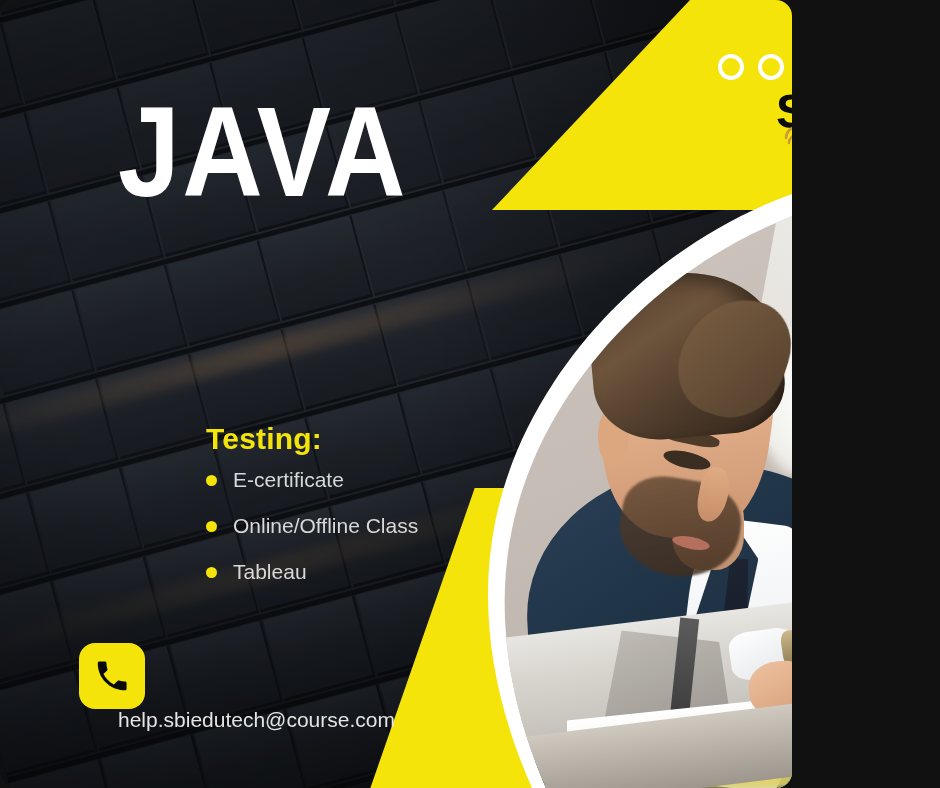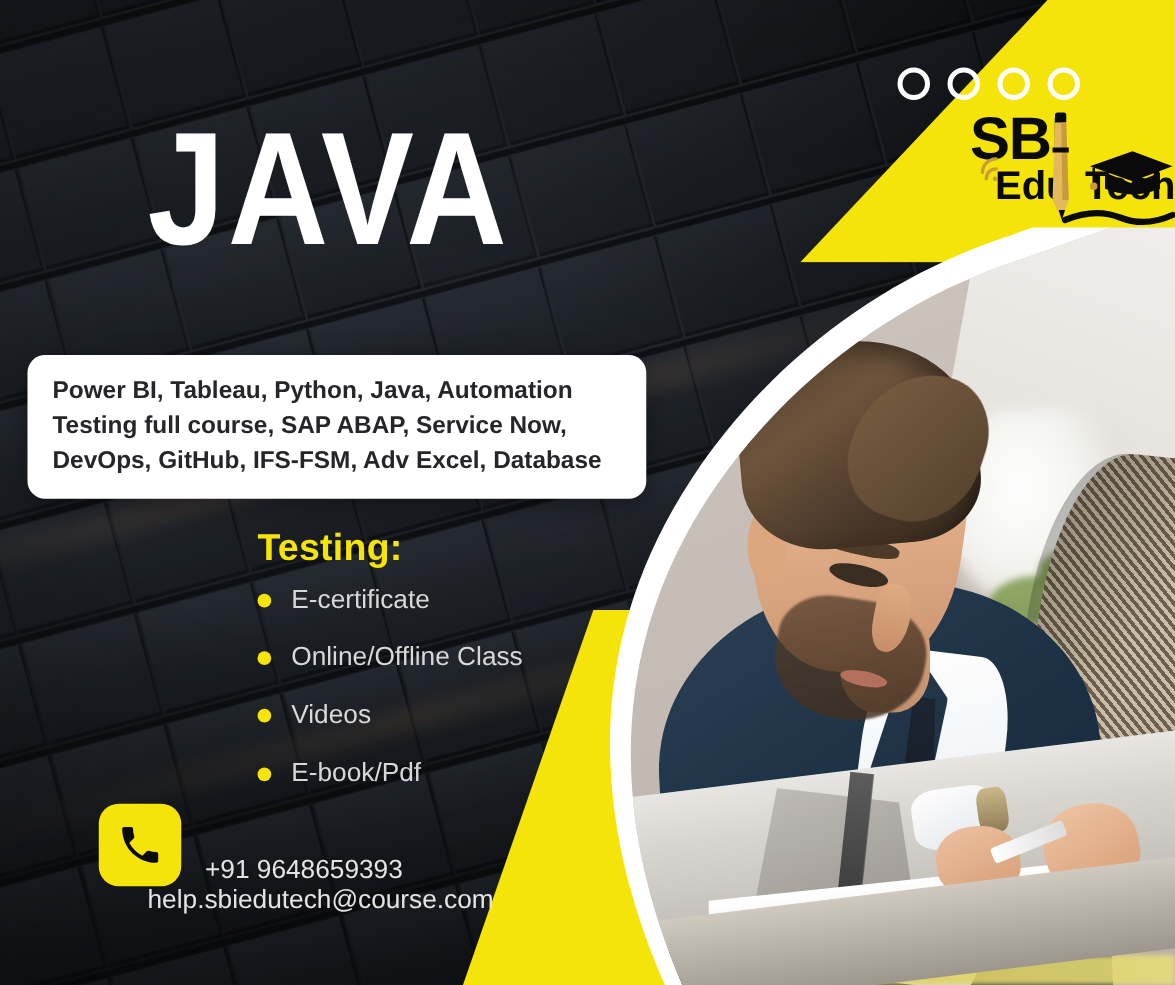--- a/index.html
+++ b/index.html
@@ -1,19 +1,20 @@
 <!DOCTYPE html>
 <html><head>
 <meta charset="utf-8">
 <style>
   html,body{margin:0;padding:0;background:#111;}
   #poster{
-    position:relative;width:940px;height:788px;overflow:hidden;
+    position:relative;width:792px;height:788px;overflow:hidden;
     font-family:"Liberation Sans",sans-serif;
     background:#1b1e24;
+    border-radius:16px;
   }
 
   
   .bg-base{position:absolute;inset:0;background:
       radial-gradient(120% 90% at 75% 10%, #2a2e36 0%, #20242b 45%, #15181d 100%);}
   .facade{position:absolute;inset:-20% -10%;transform:rotate(-15deg);opacity:.85;}
   .facade .row{position:absolute;left:0;right:0;height:84px;}
   .facade .pane{position:absolute;top:0;bottom:0;
       background:linear-gradient(180deg,#272c34 0%,#1c2026 55%,#171a20 100%);
       border-right:2px solid #0d0f13;border-bottom:3px solid #0b0d10;}
@@ -360,49 +361,41 @@
       <div class="ph-hand2"></div>
       <div class="ph-hand"></div>
       <div class="ph-pen"></div>
       <div class="ph-yellowbar"></div>
       <div class="ph-desk2"></div>
     </div>
   </div>
 
   <div class="java">JAVA</div>
 
-  <div class="course-box">
-    <p>Power BI, Tableau, Python, Java, Automation Testing full course, SAP ABAP, Service Now, DevOps, GitHub, IFS-FSM, Adv Excel, Database</p>
-  </div>
 
   <div class="benefits-title">Testing:</div>
 
   <div class="benefit" style="top:514px">
     <span class="bdot"></span>
     <span class="blabel">Online/Offline Class</span>
   </div>
   <div class="benefit" style="top:468px">
     <span class="bdot"></span>
     <span class="blabel">E-certificate</span>
   </div>
   <div class="benefit" style="top:560px">
     <span class="bdot"></span>
-    <span class="blabel">Videos</span>
-  </div>
-  <div class="benefit" style="top:607px">
-    <span class="bdot"></span>
-    <span class="blabel">E-book/Pdf</span>
+    <span class="blabel">Tableau</span>
   </div>
 
   <div class="phone-badge">
     <svg width="38" height="38" viewBox="0 0 24 24">
       <path fill="#0a0a0a" d="M6.6 10.8c1.5 2.9 3.7 5.1 6.6 6.6l2.2-2.2c.3-.3.7-.4 1.1-.3 1.2.4 2.4.6 3.7.6.6 0 1 .4 1 1V20c0 .6-.4 1-1 1C10.7 21 3 13.3 3 3.9c0-.6.4-1 1-1h3.5c.6 0 1 .4 1 1 0 1.3.2 2.5.6 3.7.1.4 0 .8-.3 1.1l-2.2 2.1z"></path>
     </svg>
   </div>
-  <div class="phone-num">+91 9648659393</div>
   <div class="email">help.sbiedutech@course.com</div>
 
   <div class="dots">
     <span class="dot"></span>
     <span class="dot"></span>
     <span class="dot"></span>
     <span class="dot"></span>
   </div>
 
   <div class="logo">

